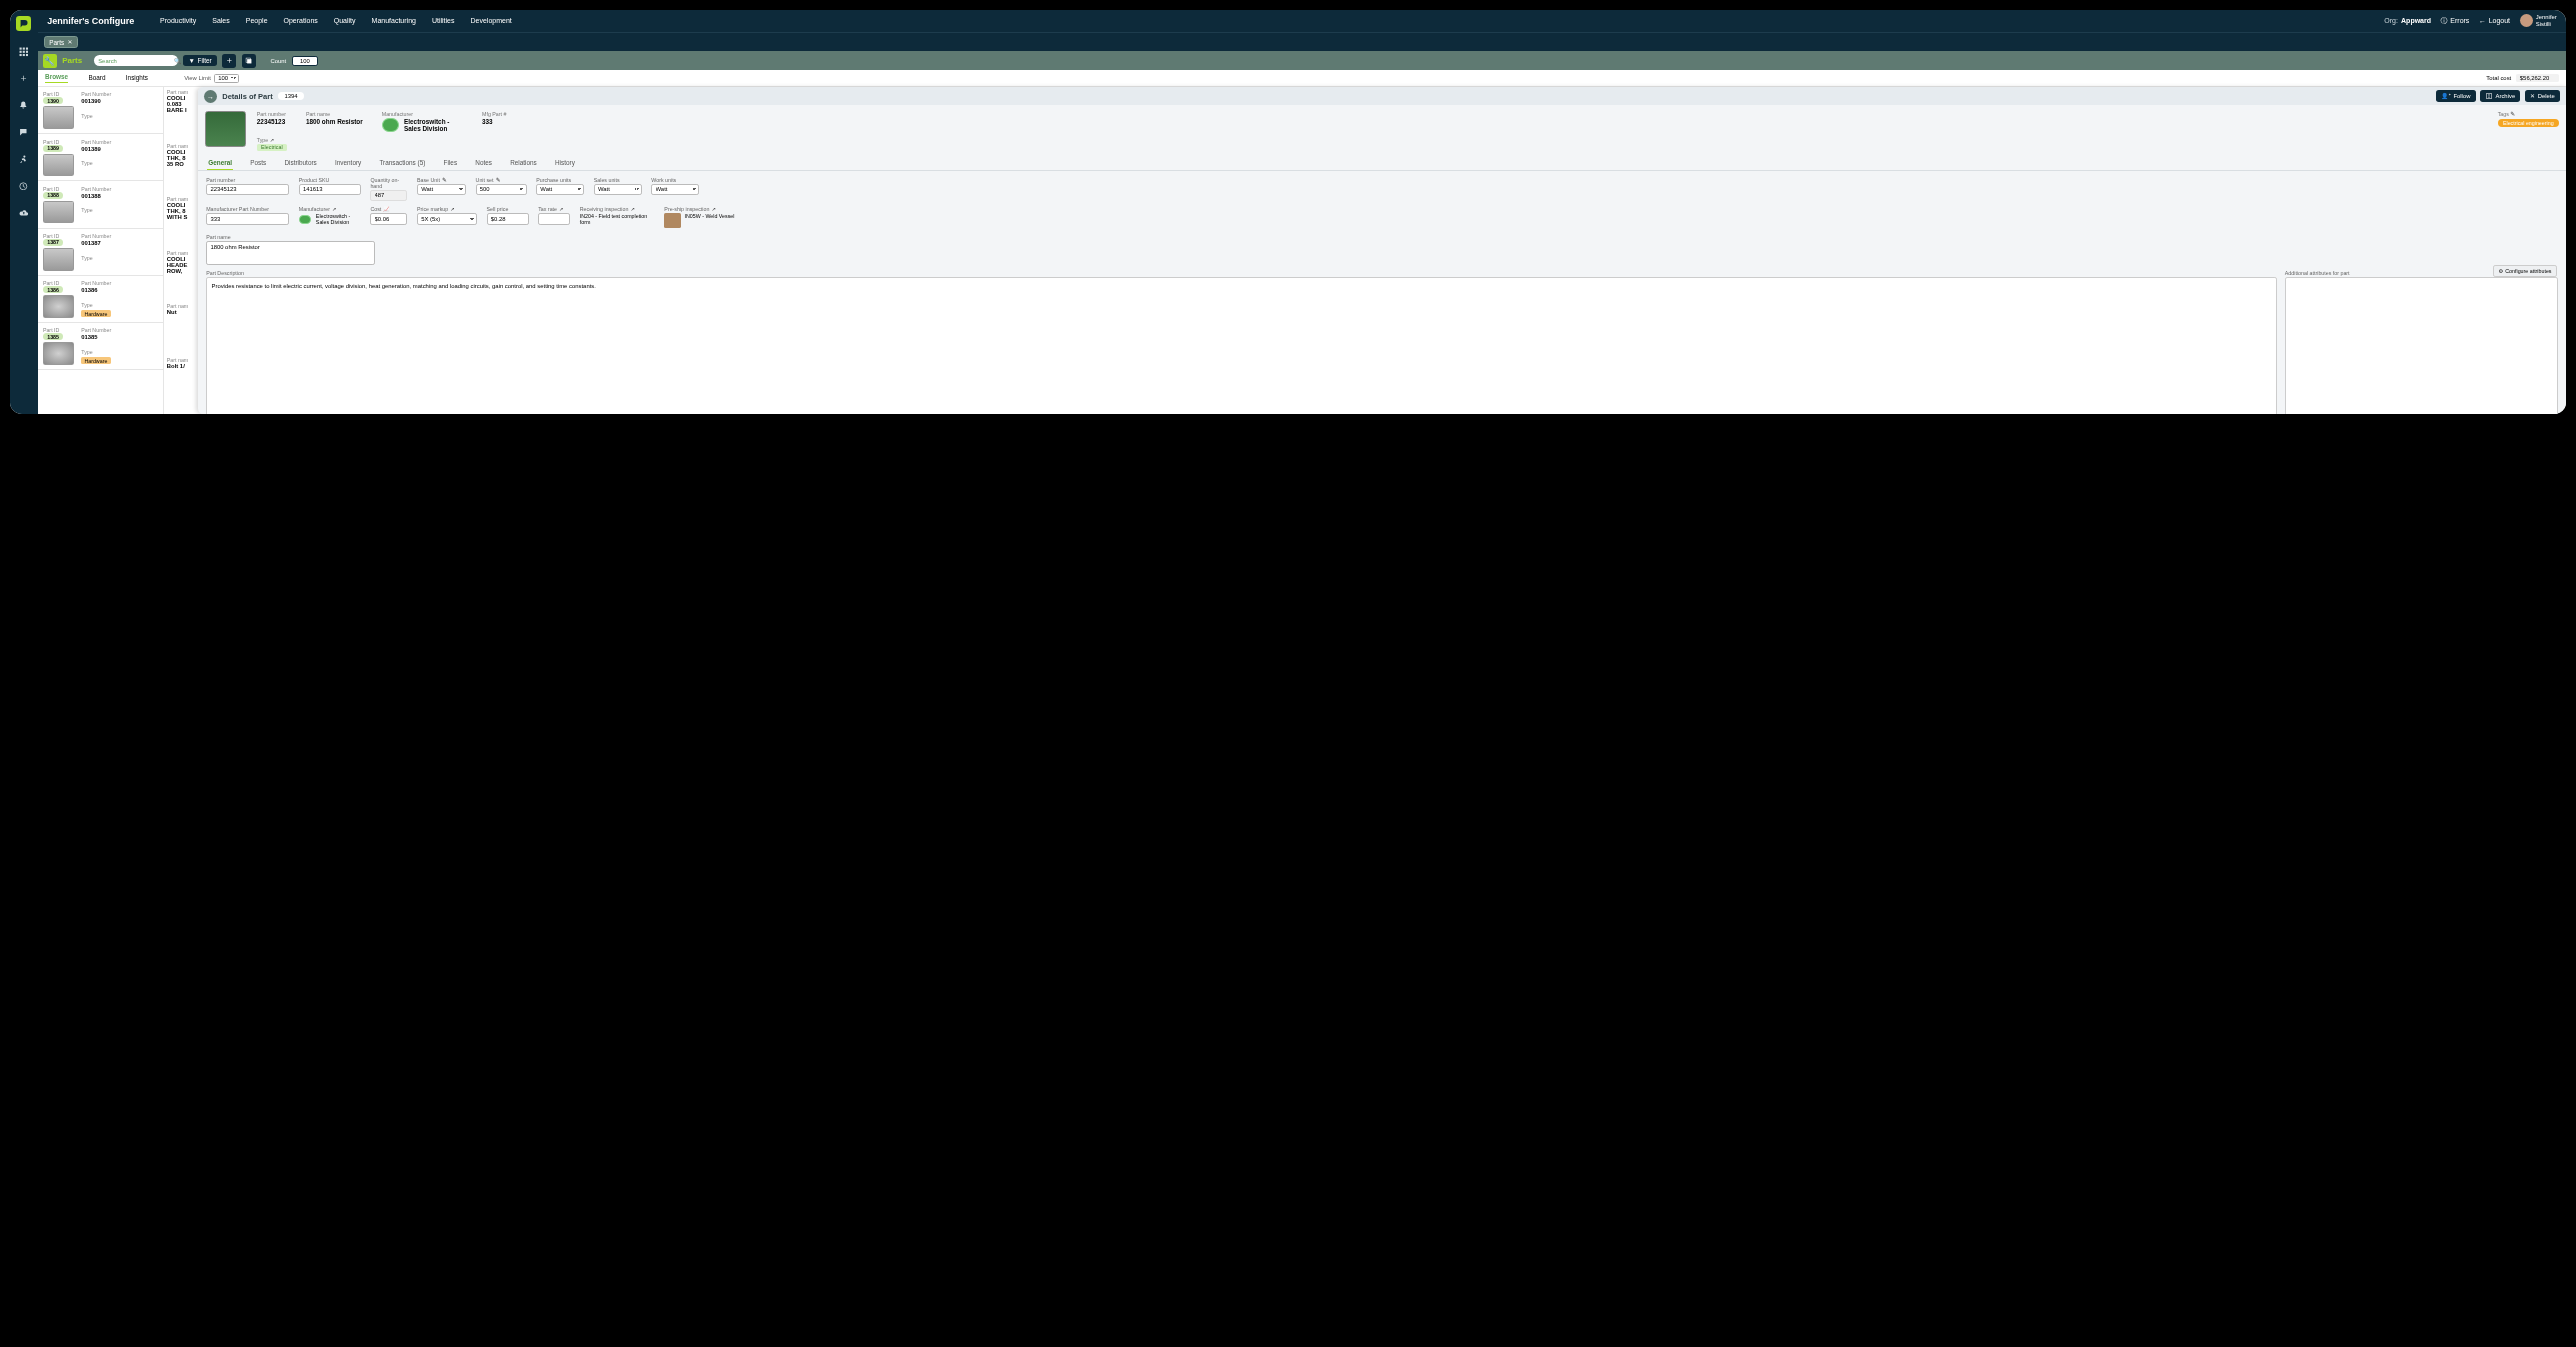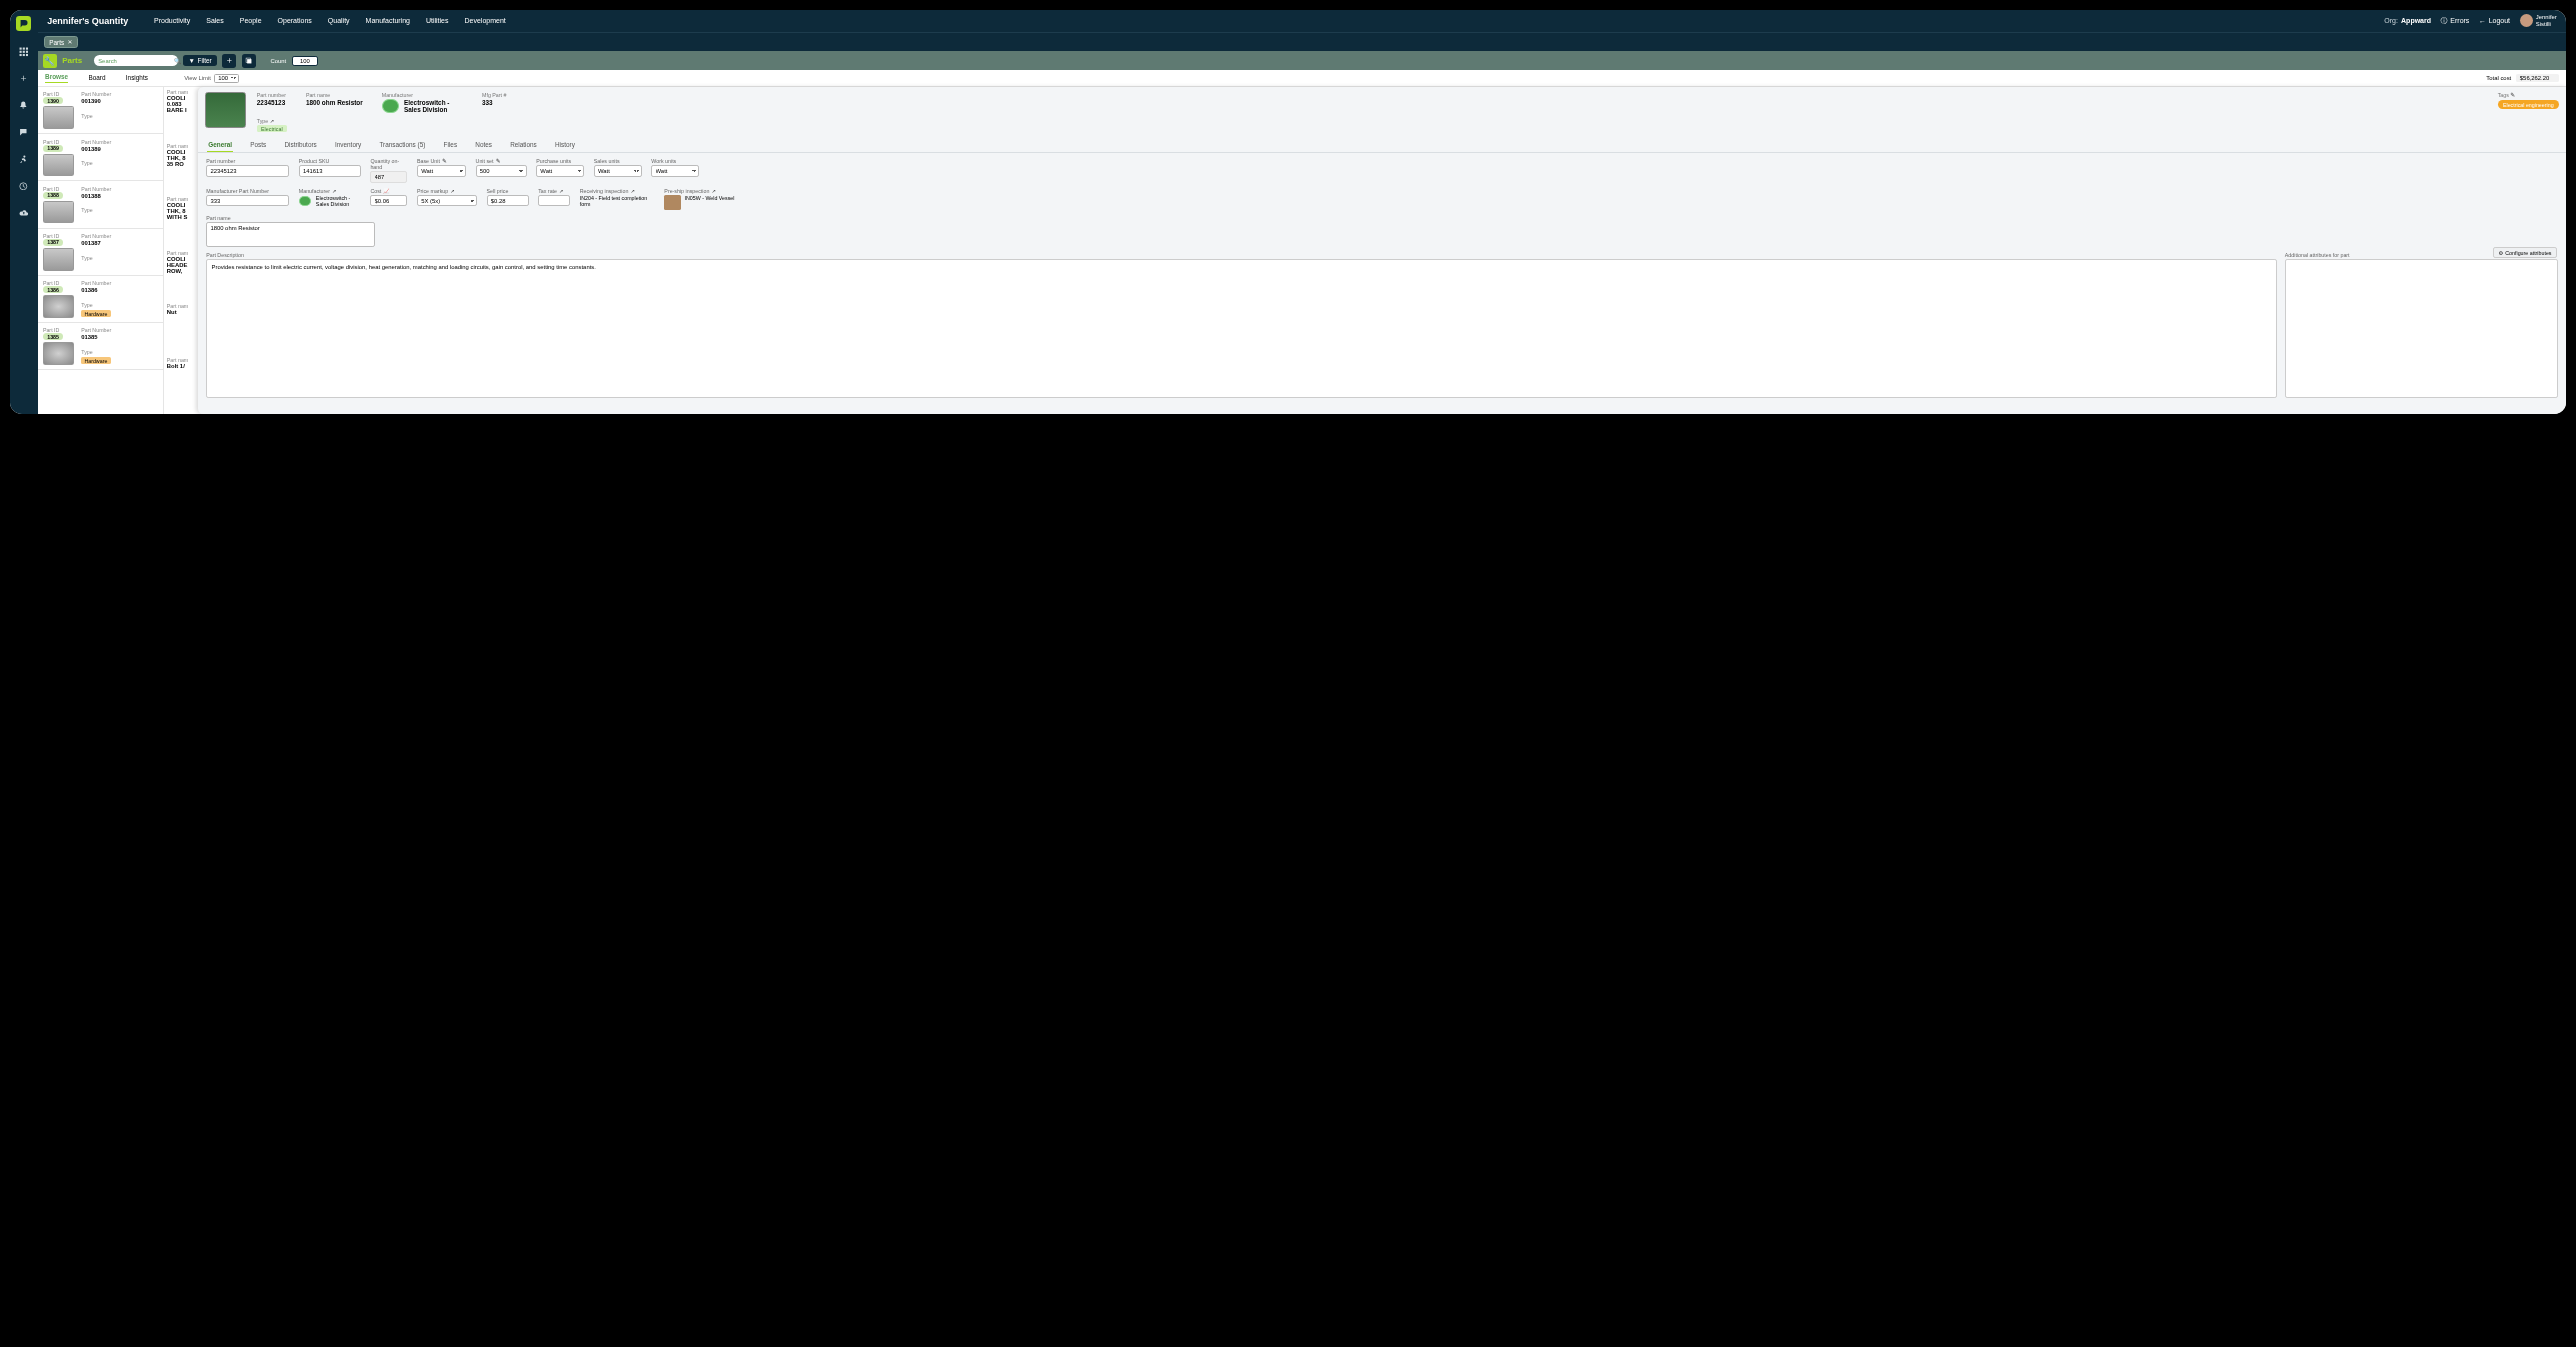--- a/index.html
+++ b/index.html
@@ -139,21 +139,21 @@
       </div>
     <div class="sidebar-icon">
         <svg width="9.6" height="7.5" viewBox="0 0 18 14" fill="currentColor">
           <path d="M14 6a4 4 0 0 0-7.8-1A3.5 3.5 0 0 0 3.5 12H14a3 3 0 0 0 0-6zM9 5l2 2h-1v3H8V7H7l2-2z"></path>
         </svg>
       </div>
   </div>
 
   <div class="main-area">
     <div class="topbar">
-      <div class="workspace-title">Jennifer's Quantity</div>
+      <div class="workspace-title">Jennifer's Configure</div>
       <div class="topnav">
         <div class="topnav-item">Productivity</div>
         <div class="topnav-item">Sales</div>
         <div class="topnav-item">People</div>
         <div class="topnav-item">Operations</div>
         <div class="topnav-item">Quality</div>
         <div class="topnav-item">Manufacturing</div>
         <div class="topnav-item">Utilities</div>
         <div class="topnav-item">Development</div>
       </div>
@@ -330,20 +330,39 @@
             <div class="meta-label">Part nam</div>
             <div class="meta-val">Nut</div>
           </div>
           <div style="top: 270px;">
             <div class="meta-label">Part nam</div>
             <div class="meta-val">Bolt 1/</div>
           </div>
         </div>
 
       <div class="details-panel">
+        <div class="details-header">
+          <div class="back-circle">→</div>
+          <div class="details-title">Details of Part</div>
+          <div class="id-badge">1394</div>
+          <div class="hdr-actions">
+            <div class="hdr-btn">
+                <span>👤⁺</span>
+                <span>Follow</span>
+              </div>
+            <div class="hdr-btn">
+                <span>🗄</span>
+                <span>Archive</span>
+              </div>
+            <div class="hdr-btn">
+                <span>✕</span>
+                <span>Delete</span>
+              </div>
+          </div>
+        </div>
 
         <div class="summary-row">
           <div class="part-image"></div>
           <div class="summary-fields">
             <div class="sf-col">
               <div class="sf-label">Part number</div>
               <div class="sf-val">22345123</div>
               <div style="height:9.6px;"></div>
               <div class="sf-label"><span>Type</span> <span class="ext-icon">↗</span></div>
               <div><span class="type-chip">Electrical</span></div>

